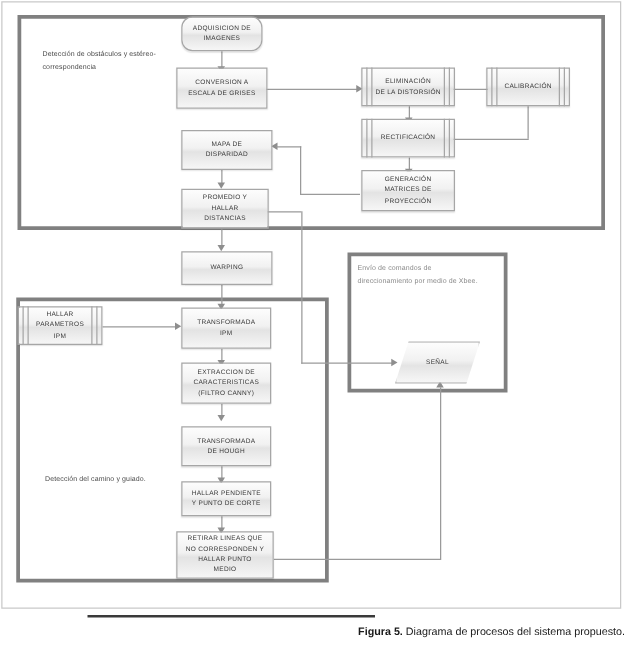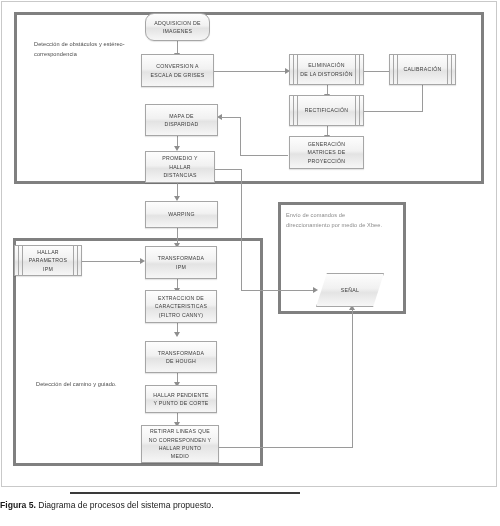--- a/index.html
+++ b/index.html
@@ -51,21 +51,21 @@
      border:1px solid #a6a6a6;
      clip-path:polygon(16% 0,100% 0,84% 100%,0 100%);}
   .node.para .tx{position:relative;z-index:2;width:100%;}
 
   
   .note{position:absolute;color:#4a4a4a;font-size:5.6px;line-height:1.75;
      font-family:"Liberation Sans",sans-serif;letter-spacing:.1px;}
   .note.small{color:#8a8a8a;}
 
   
-  .caption{position:absolute;left:0;top:500px;width:500px;text-align:left;
+  .caption{position:absolute;left:0;top:500px;width:500px;text-align:right;
      font-size:8.6px;color:#1a1a1a;font-family:"Liberation Sans",sans-serif;}
   .caption b{font-weight:bold;}
   .cap-rule{position:absolute;left:70px;top:492px;width:230px;height:2px;background:#3a3a3a;}
 </style>
 </head>
 <body>
 
 <div id="root">
 
   <div class="page-frame"></div>

